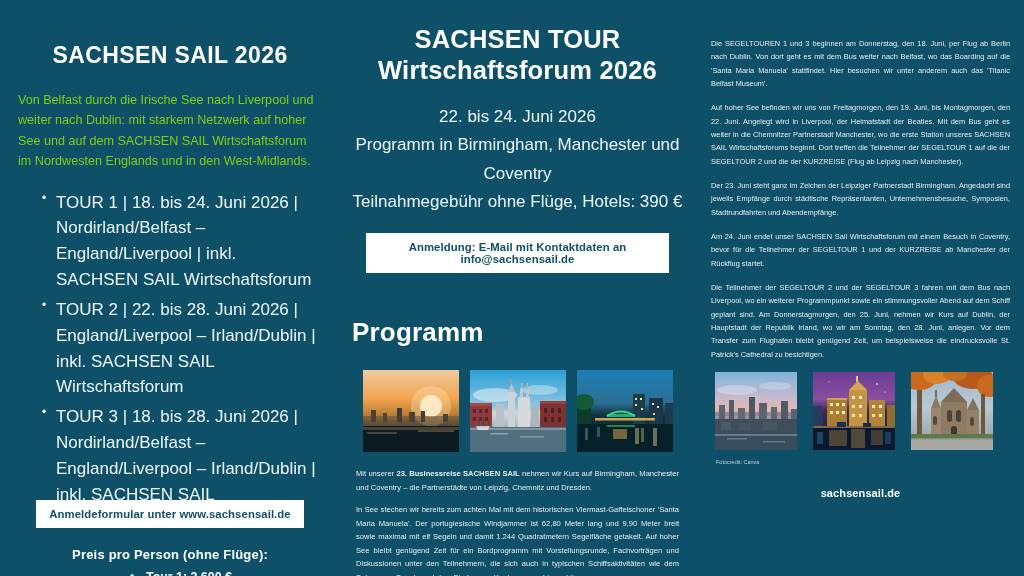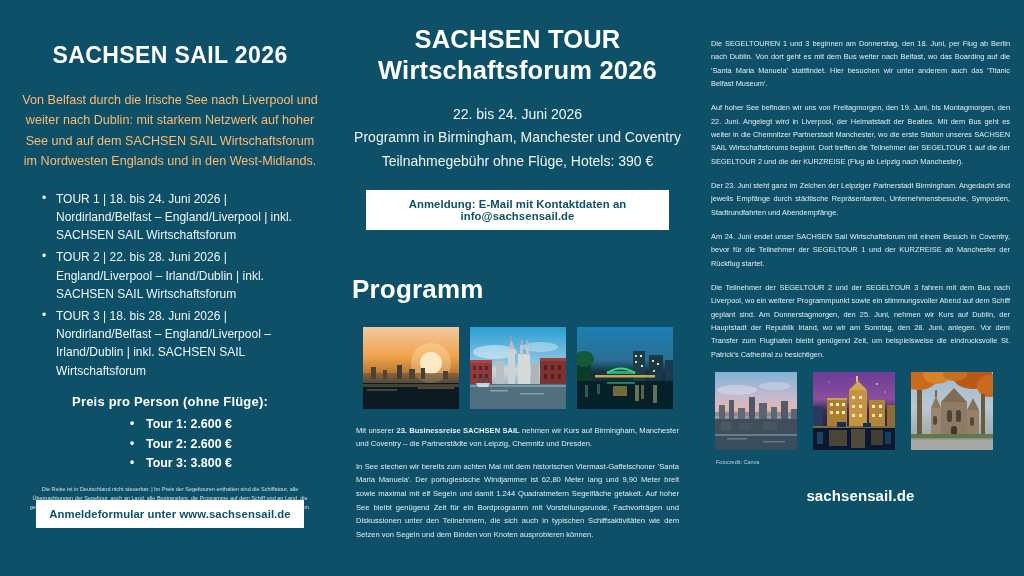--- a/index.html
+++ b/index.html
@@ -50,34 +50,34 @@
   .title-left {
     text-align: center;
     font-size: 23px;
     font-weight: bold;
     letter-spacing: 0.4px;
     margin-top: 42px;
     color: #ffffff;
   }
 
   .intro-left {
-    text-align: center;
+    text-align: left;
     font-size: 12.6px;
     line-height: 1.62;
     margin-top: 21px;
-    color: #fdba74;
+    color: #84cc16;
   }
 
   .tour-list {
     margin-top: 18px;
     padding-left: 26px;
     list-style: none;
   }
   .tour-list li {
-    font-size: 12px;
+    font-size: 17px;
     line-height: 1.52;
     margin-bottom: 4px;
     position: relative;
     padding-left: 12px;
     color: #f0f6f8;
   }
   .tour-list li::before {
     content: "\2022";
     position: absolute;
     left: -2px;
@@ -143,21 +143,21 @@
   .title-mid {
     text-align: center;
     font-size: 25.5px;
     font-weight: bold;
     line-height: 1.22;
     margin-top: 24px;
     letter-spacing: 0.2px;
   }
   .sub-mid {
     text-align: center;
-    font-size: 14px;
+    font-size: 17px;
     line-height: 1.66;
     margin-top: 17px;
     color: #eef5f7;
   }
   .cta-mid {
     margin: 17px 14px 0 14px;
   }
   .cta-mid .line2 { display: block; }
 
   .programm-heading {
@@ -222,21 +222,21 @@
 
   .fotocredit {
     font-size: 5.5px;
     margin-top: 9px;
     padding-left: 5px;
     color: #bcd2da;
   }
 
   .brand {
     text-align: center;
-    font-size: 15px;
+    font-size: 11px;
     font-weight: bold;
     margin-top: 22px;
     letter-spacing: 0.1px;
   }
 </style>
 </head>
 <body>
 
 <div class="poster">
 

